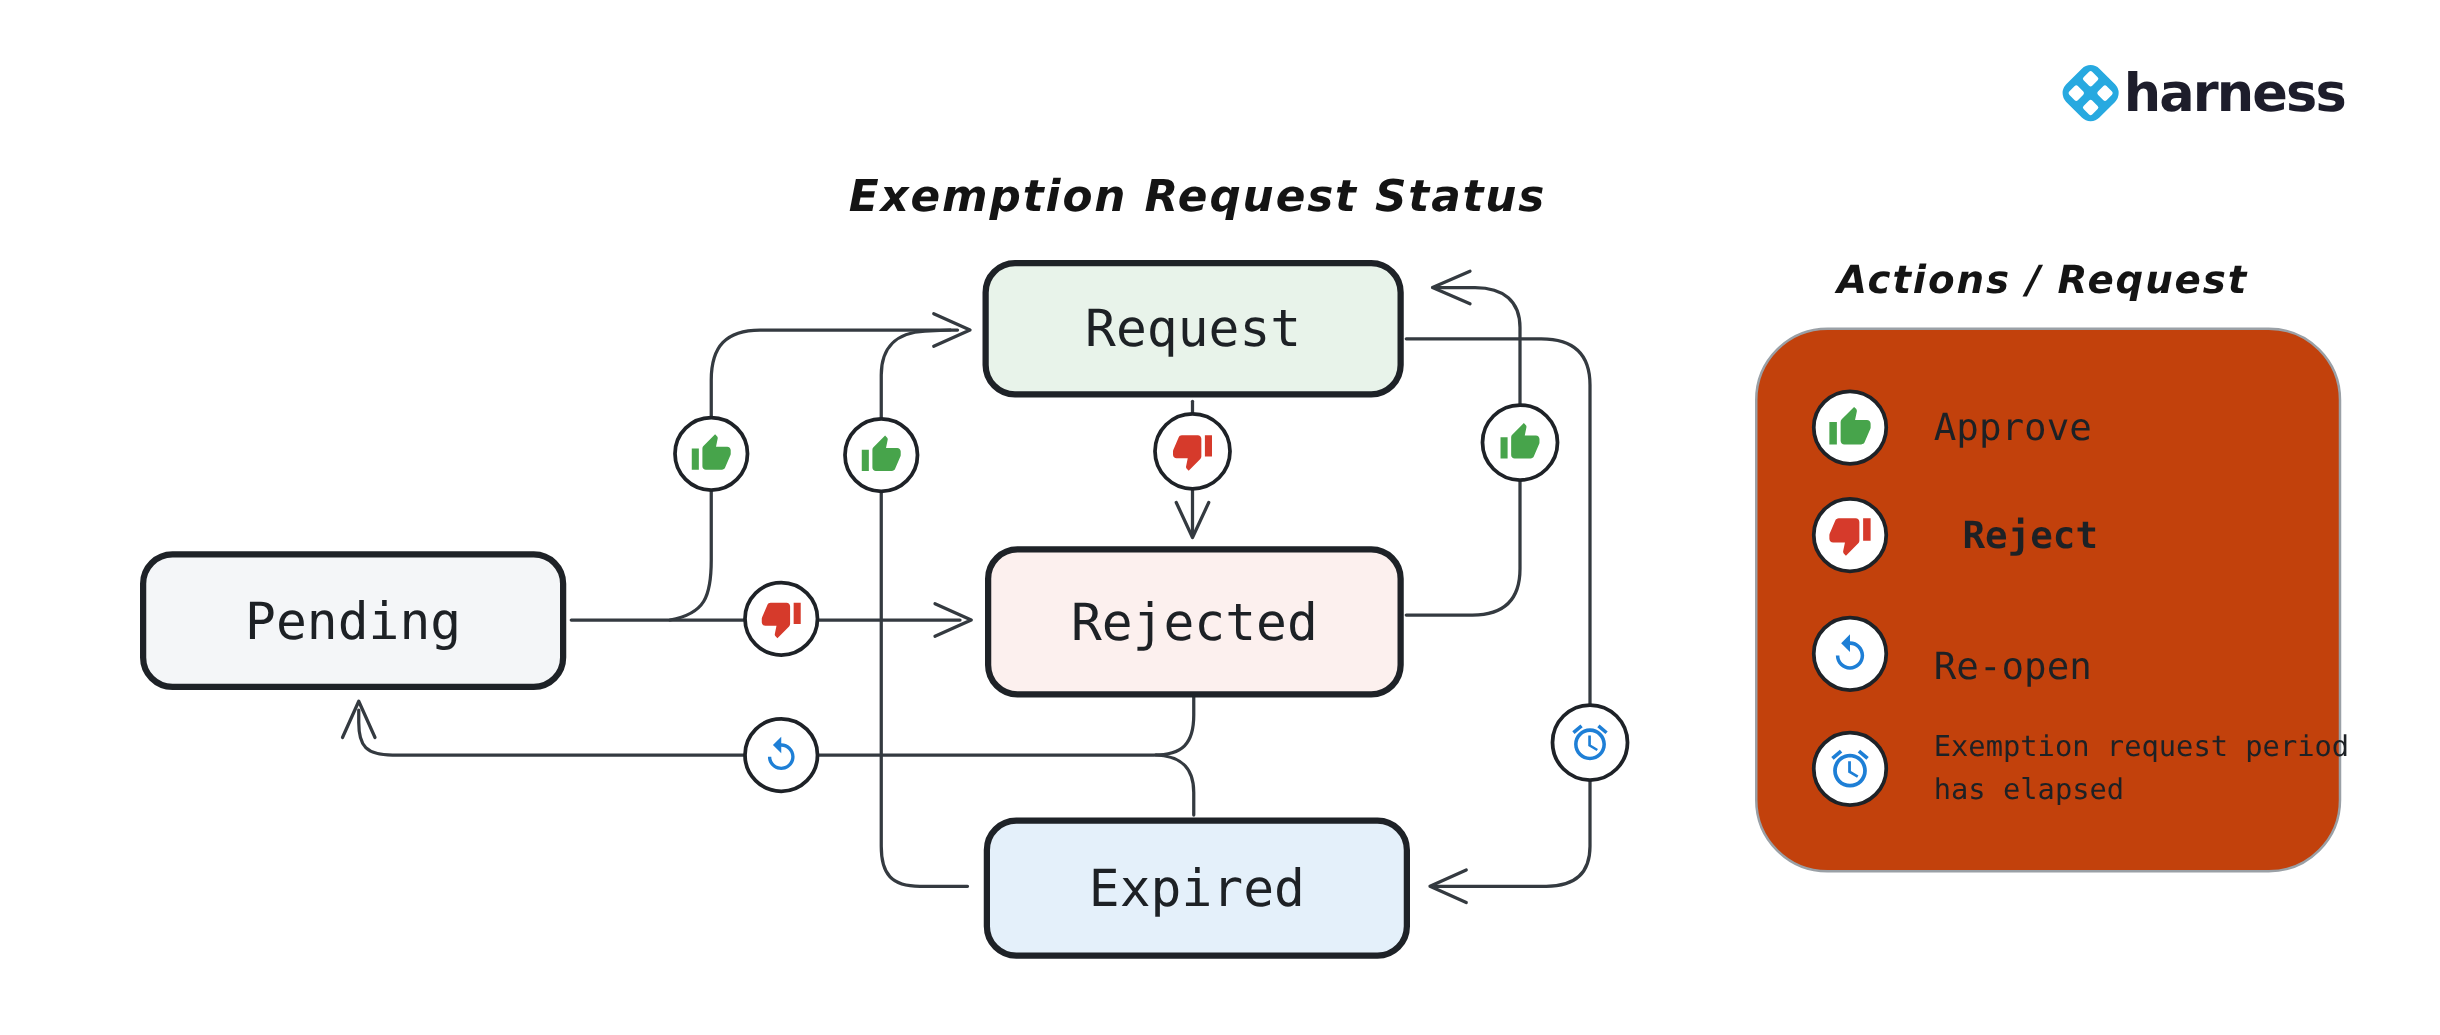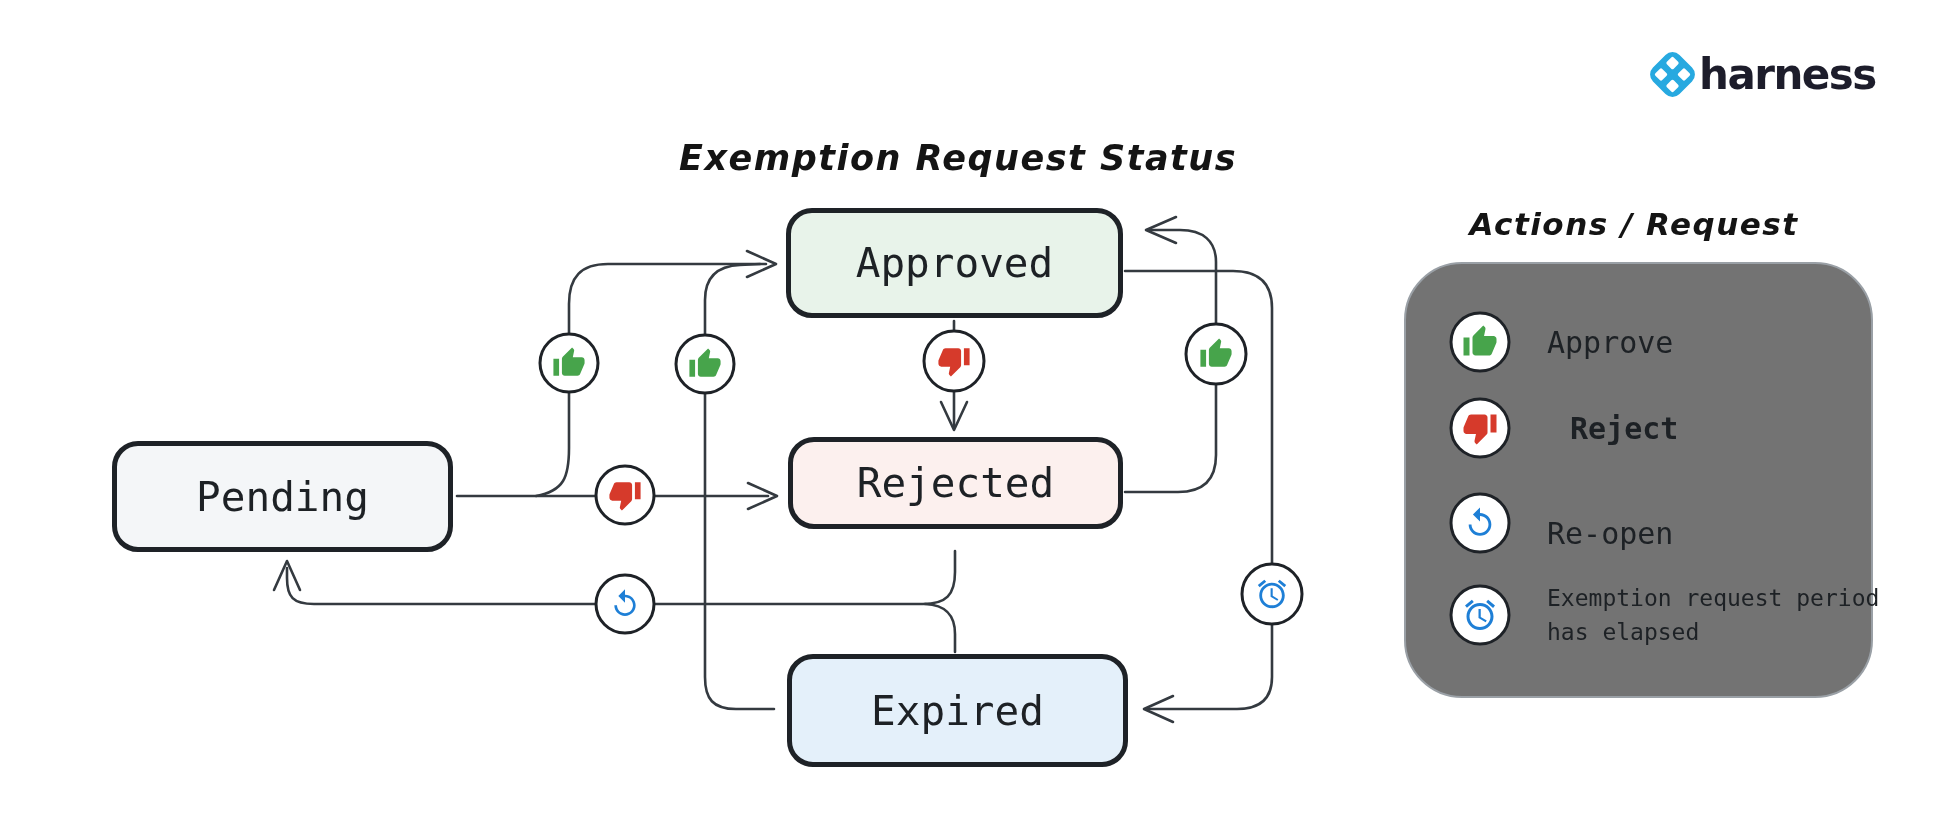--- a/index.html
+++ b/index.html
@@ -18,34 +18,34 @@
   
   .node{
     position:absolute;box-sizing:border-box;
     border:5px solid #1e2227;border-radius:26px;
     display:flex;align-items:center;justify-content:center;
     font-family:"DejaVu Sans Mono","Liberation Mono",monospace;
     font-size:41px;font-weight:500;color:#1d2125;letter-spacing:0px;
   }
   .node-pending {left:112px;top:441px;width:341px;height:111px;background:#f4f6f8;}
   .node-approved{left:786px;top:208px;width:337px;height:110px;background:#e8f3ea;}
-  .node-rejected{left:788px;top:437px;width:335px;height:92px;background:#fcf0ee;}
+  .node-rejected{left:788px;top:437px;width:335px;height:121px;background:#fcf0ee;}
   .node-expired {left:787px;top:654px;width:341px;height:113px;background:#e4f0fa;}
   
   .wires{position:absolute;left:0;top:0;width:1952px;height:828px;}
   .wire{stroke:#343a40;stroke-width:2.6;fill:none;stroke-linecap:round;}
   .arrowhead{stroke:#343a40;stroke-width:2.6;fill:none;stroke-linecap:round;stroke-linejoin:round;}
   .badge{fill:#ffffff;stroke:#1e2227;stroke-width:3;}
   .ic-green{fill:#47a44b;}
   .ic-red{fill:#d63a2b;}
   .ic-blue{fill:#1e7fd6;}
   
   .legend-panel{
     position:absolute;left:1404px;top:262px;width:469px;height:436px;
-    box-sizing:border-box;border:2px solid #9aa0a6;border-radius:58px;background:#737373;
+    box-sizing:border-box;border:2px solid #9aa0a6;border-radius:58px;background:#c2410c;
   }
   .legend-row{position:absolute;left:0;width:100%;}
   .legend-icon{position:absolute;left:42px;width:64px;height:64px;}
   .legend-label{
     position:absolute;left:141px;
     font-family:"DejaVu Sans Mono","Liberation Mono",monospace;
     font-weight:500;color:#1d2125;font-size:30px;line-height:34px;
   }
   .legend-label.wrap{width:335px;font-size:23px;}
   
@@ -129,21 +129,21 @@
     <use href="#i-alarm" class="ic-blue" x="1255" y="577" width="34" height="34"></use>
   </g>
 </svg>
 
 <div class="hand diagram-title">Exemption Request Status</div>
 
 <div class="node node-pending">
   <span>Pending</span>
 </div>
 <div class="node node-approved">
-  <span>Approved</span>
+  <span>Request</span>
 </div>
 <div class="node node-rejected">
   <span>Rejected</span>
 </div>
 <div class="node node-expired">
   <span>Expired</span>
 </div>
 
 <div class="hand legend-title">Actions / Request</div>
 <div class="legend-panel">

